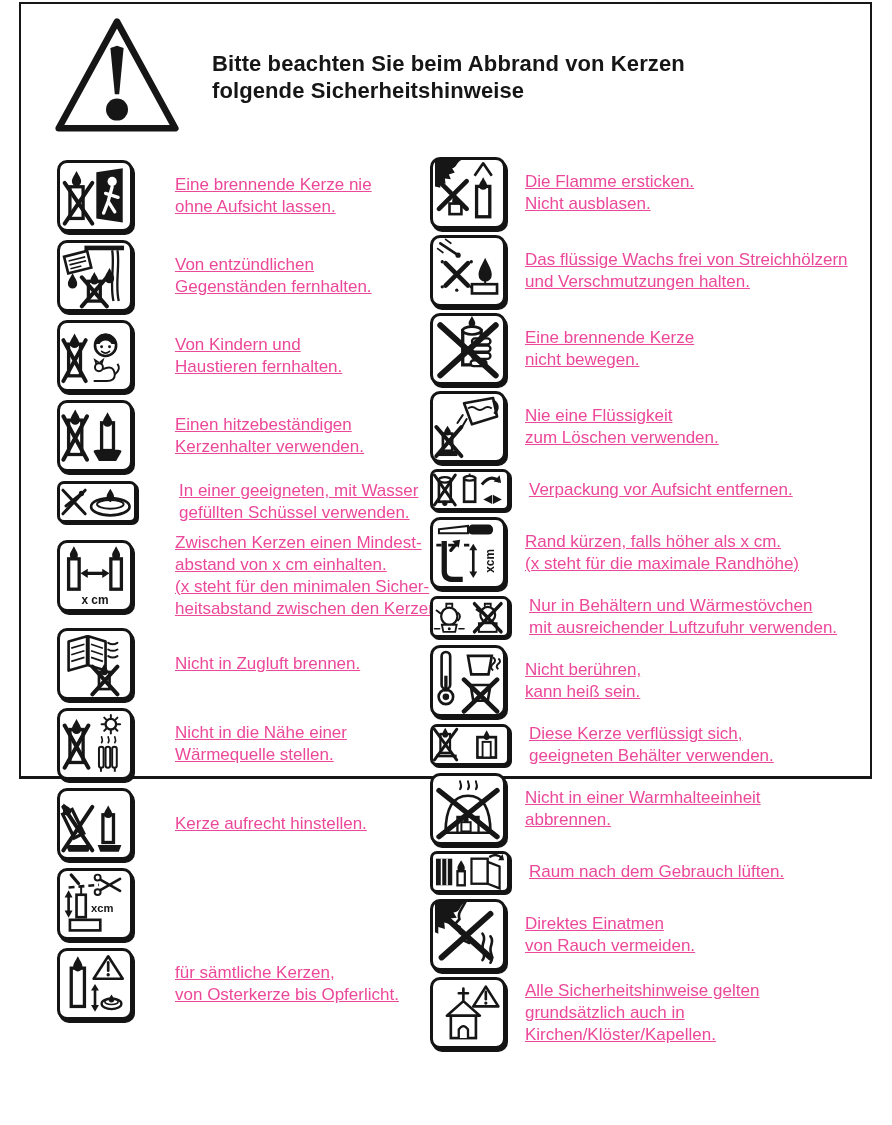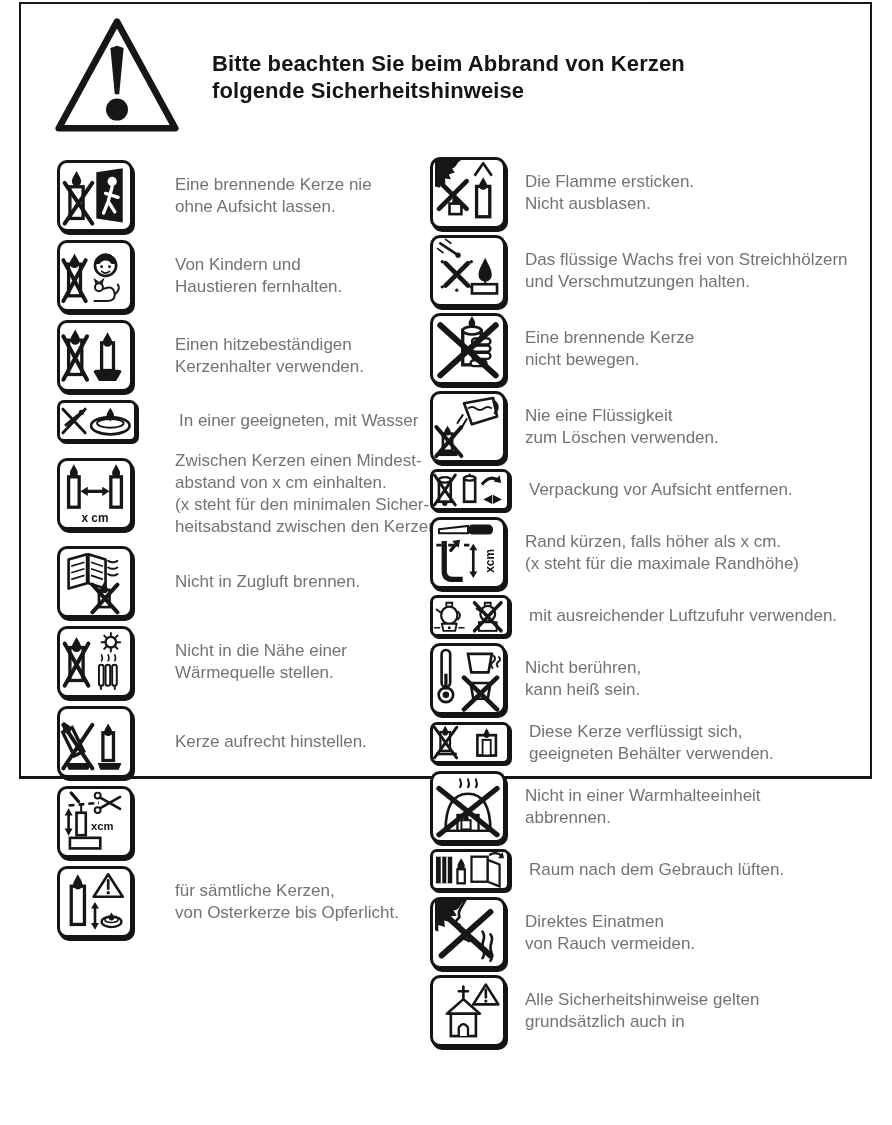--- a/index.html
+++ b/index.html
@@ -18,21 +18,21 @@
   .item{display:flex;align-items:center;}
   .col-left .item{margin-bottom:8px;}
   .col-right .item{margin-bottom:6px;}
   .icon{flex:0 0 auto;background:#fff;border:3px solid #141414;border-radius:10px;
         box-shadow:2px 3px 0 #141414;display:flex;align-items:center;justify-content:center;}
   .icon.square{width:70px;height:66px;}
   .icon.short{width:74px;height:36px;border-radius:7px;box-shadow:2px 2px 0 #141414;}
   .icon svg{width:100%;height:100%;display:block;}
   .col-left .text{margin-left:42px;}
   .col-right .text{margin-left:19px;}
-  .line{font-size:17px;line-height:22px;white-space:nowrap;color:#737373;}
+  .line{font-size:17px;line-height:22px;white-space:nowrap;color:#ec4899;text-decoration:underline;}
 </style>
 </head>
 <body>
 
 <div class="smudge" style="left:370px;top:20px;width:330px;height:34px;"></div>
 <div class="smudge" style="left:650px;top:6px;width:190px;height:26px;"></div>
 
 <div class="page">
   <div class="warning-tri">
     <svg viewBox="0 0 120 110">
@@ -59,20 +59,41 @@
           </svg>
         </div>
         <div class="text">
           <div class="line">Eine brennende Kerze nie</div>
           <div class="line">ohne Aufsicht lassen.</div>
         </div>
       </div>
       <div class="item">
         <div class="icon square">
           <svg viewBox="0 0 100 100">
+            <rect x="34" y="4" width="60" height="7" fill="#161616"></rect>
+            <path d="M84 11 C88 34 80 62 86 88 M76 11 C80 34 72 62 78 88" stroke="#161616" stroke-width="3.5" fill="none"></path>
+            <g transform="rotate(-14 24 30)">
+              <rect x="6" y="16" width="36" height="26" fill="#fff" stroke="#161616" stroke-width="4"></rect>
+              <path d="M11 24 H37 M11 30 H37 M11 36 H28" stroke="#161616" stroke-width="2.5"></path>
+            </g>
+            <path d="M16 46 c-4 8 -7 11 -7 16 a7 7 0 0 0 14 0 c0 -5 -3 -8 -7 -16 z" fill="#161616"></path>
+            <path d="M72 38 c-4 8 -7 11 -7 16 a7 7 0 0 0 14 0 c0 -5 -3 -8 -7 -16 z" fill="#161616"></path>
+            <rect x="40" y="58" width="18" height="30" fill="#fff" stroke="#161616" stroke-width="5"></rect>
+            <path d="M49 44 c-3 6 -6 9 -6 13 a6 6 0 0 0 12 0 c0 -4 -3 -7 -6 -13 z" fill="#161616"></path>
+            <path d="M30 52 L68 96 M68 52 L30 96" stroke="#161616" stroke-width="6" stroke-linecap="round"></path>
+          </svg>
+        </div>
+        <div class="text">
+          <div class="line">Von entzündlichen</div>
+          <div class="line">Gegenständen fernhalten.</div>
+        </div>
+      </div>
+      <div class="item">
+        <div class="icon square">
+          <svg viewBox="0 0 100 100">
             <rect x="10" y="32" width="18" height="48" fill="#fff" stroke="#161616" stroke-width="5"></rect>
             <path d="M19 16 c-4 8 -7 11 -7 15 a7 7 0 0 0 14 0 c0 -4 -3 -7 -7 -15 z" fill="#161616"></path>
             <path d="M2 26 L36 88 M36 26 L2 88" stroke="#161616" stroke-width="6" stroke-linecap="round"></path>
             <circle cx="66" cy="34" r="16" fill="#fff" stroke="#161616" stroke-width="4"></circle>
             <path d="M50 32 A16 16 0 0 1 82 32 L75 32 A10 10 0 0 0 57 32 Z" fill="#161616"></path>
             <circle cx="60" cy="36" r="2.2" fill="#161616"></circle>
             <circle cx="72" cy="36" r="2.2" fill="#161616"></circle>
             <path d="M60 43 Q66 48 72 43" stroke="#161616" stroke-width="2.5" fill="none" stroke-linecap="round"></path>
             <circle cx="56" cy="67" r="6" fill="none" stroke="#161616" stroke-width="3"></circle>
             <path d="M52 62 L50 56 L56 60 M60 62 L62 56 L57 60" stroke="#161616" stroke-width="2.5" fill="none"></path>
@@ -108,20 +129,21 @@
             <circle cx="29" cy="12" r="3.5" fill="#161616"></circle>
             <path d="M4 8 L34 38 M34 8 L4 38" stroke="#161616" stroke-width="4" stroke-linecap="round"></path>
             <ellipse cx="68" cy="29" rx="26" ry="11" fill="#fff" stroke="#161616" stroke-width="3.5"></ellipse>
             <ellipse cx="68" cy="26" rx="18" ry="5.5" fill="#fff" stroke="#161616" stroke-width="2.5"></ellipse>
             <path d="M68 19 L68 23" stroke="#161616" stroke-width="2.5"></path>
             <path d="M68 6 c-3 5 -5 7 -5 10 a5 5 0 0 0 10 0 c0 -3 -2 -5 -5 -10 z" fill="#161616"></path>
           </svg>
         </div>
         <div class="text">
           <div class="line">In einer geeigneten, mit Wasser</div>
+          <div class="line">gefüllten Schüssel verwenden.</div>
         </div>
       </div>
       <div class="item">
         <div class="icon square">
           <svg viewBox="0 0 100 100">
             <rect x="10" y="24" width="16" height="46" fill="#fff" stroke="#161616" stroke-width="5"></rect>
             <path d="M18 18 L18 24 M82 18 L82 24" stroke="#161616" stroke-width="3"></path>
             <path d="M18 5 c-3.5 7 -6 9.5 -6 13.5 a6 6 0 0 0 12 0 c0 -4 -2.5 -6.5 -6 -13.5 z" fill="#161616"></path>
             <rect x="74" y="24" width="16" height="46" fill="#fff" stroke="#161616" stroke-width="5"></rect>
             <path d="M82 5 c-3.5 7 -6 9.5 -6 13.5 a6 6 0 0 0 12 0 c0 -4 -2.5 -6.5 -6 -13.5 z" fill="#161616"></path>
@@ -360,20 +382,21 @@
             <polygon points="12,33 32,33 30,42 14,42" fill="#fff" stroke="#161616" stroke-width="2.5"></polygon>
             <circle cx="22" cy="38" r="2" fill="#161616"></circle>
             <path d="M2 38 H9 M42 38 H35" stroke="#161616" stroke-width="2" stroke-linecap="round"></path>
             <circle cx="74" cy="20" r="10" fill="#fff" stroke="#161616" stroke-width="3"></circle>
             <path d="M64 17 L58 13 M70 10 L70 6 L78 6 L78 10" stroke="#161616" stroke-width="2.5" fill="none"></path>
             <rect x="62" y="31" width="24" height="11" fill="#fff" stroke="#161616" stroke-width="2.5"></rect>
             <path d="M56 6 L92 42 M92 6 L56 42" stroke="#161616" stroke-width="4.5" stroke-linecap="round"></path>
           </svg>
         </div>
         <div class="text">
+          <div class="line">Nur in Behältern und Wärmestövchen</div>
           <div class="line">mit ausreichender Luftzufuhr verwenden.</div>
         </div>
       </div>
       <div class="item">
         <div class="icon square">
           <svg viewBox="0 0 100 100">
             <rect x="10" y="6" width="13" height="56" rx="6.5" fill="#fff" stroke="#161616" stroke-width="4"></rect>
             <circle cx="16.5" cy="74" r="11" fill="#fff" stroke="#161616" stroke-width="4"></circle>
             <circle cx="16.5" cy="74" r="5" fill="#161616"></circle>
             <path d="M16.5 42 L16.5 66" stroke="#161616" stroke-width="5"></path>
@@ -460,16 +483,17 @@
             <path d="M43 30 V13 M36 20 H50" stroke="#161616" stroke-width="4" stroke-linecap="round"></path>
             <path d="M36 88 V75 Q43 65 50 75 V88" fill="#fff" stroke="#161616" stroke-width="3.5"></path>
             <polygon points="77,10 96,40 58,40" fill="#fff" stroke="#161616" stroke-width="4" stroke-linejoin="round"></polygon>
             <path d="M77 18 L77 29" stroke="#161616" stroke-width="4" stroke-linecap="round"></path>
             <circle cx="77" cy="35" r="2.5" fill="#161616"></circle>
           </svg>
         </div>
         <div class="text">
           <div class="line">Alle Sicherheitshinweise gelten</div>
           <div class="line">grundsätzlich auch in</div>
+          <div class="line">Kirchen/Klöster/Kapellen.</div>
         </div>
       </div>
     </div>
 </div>
 
 </body></html>

